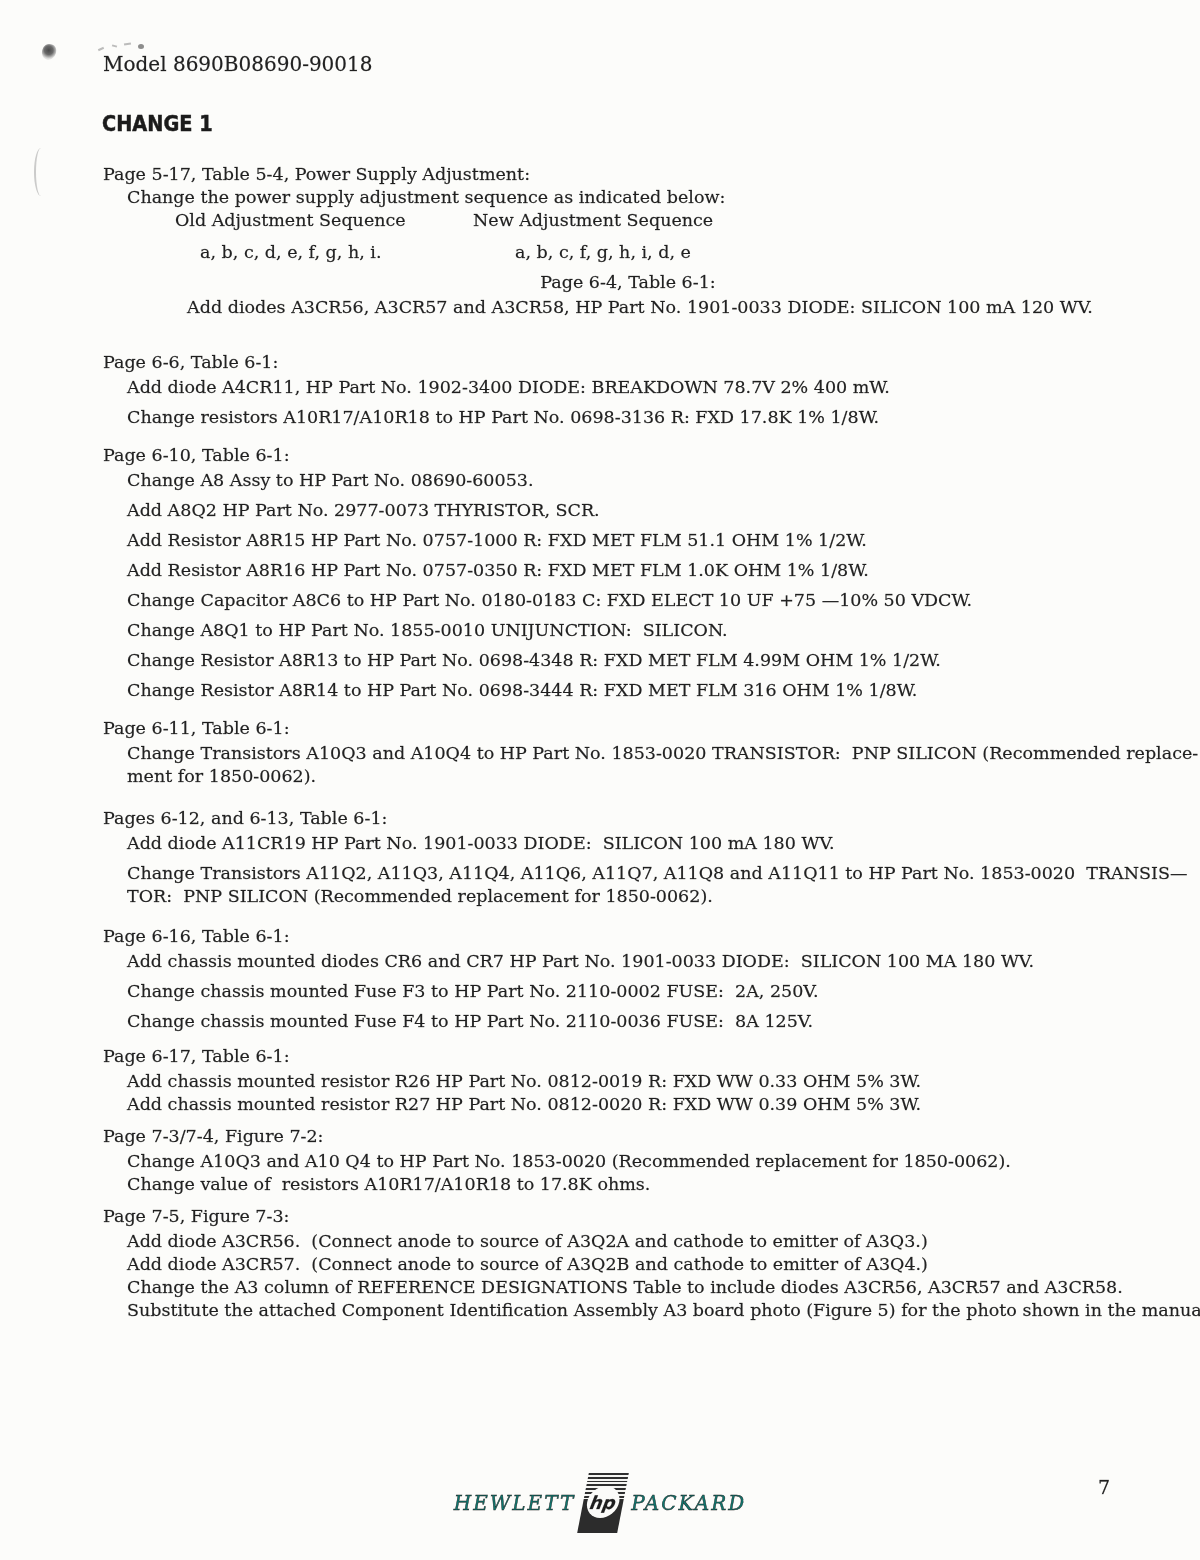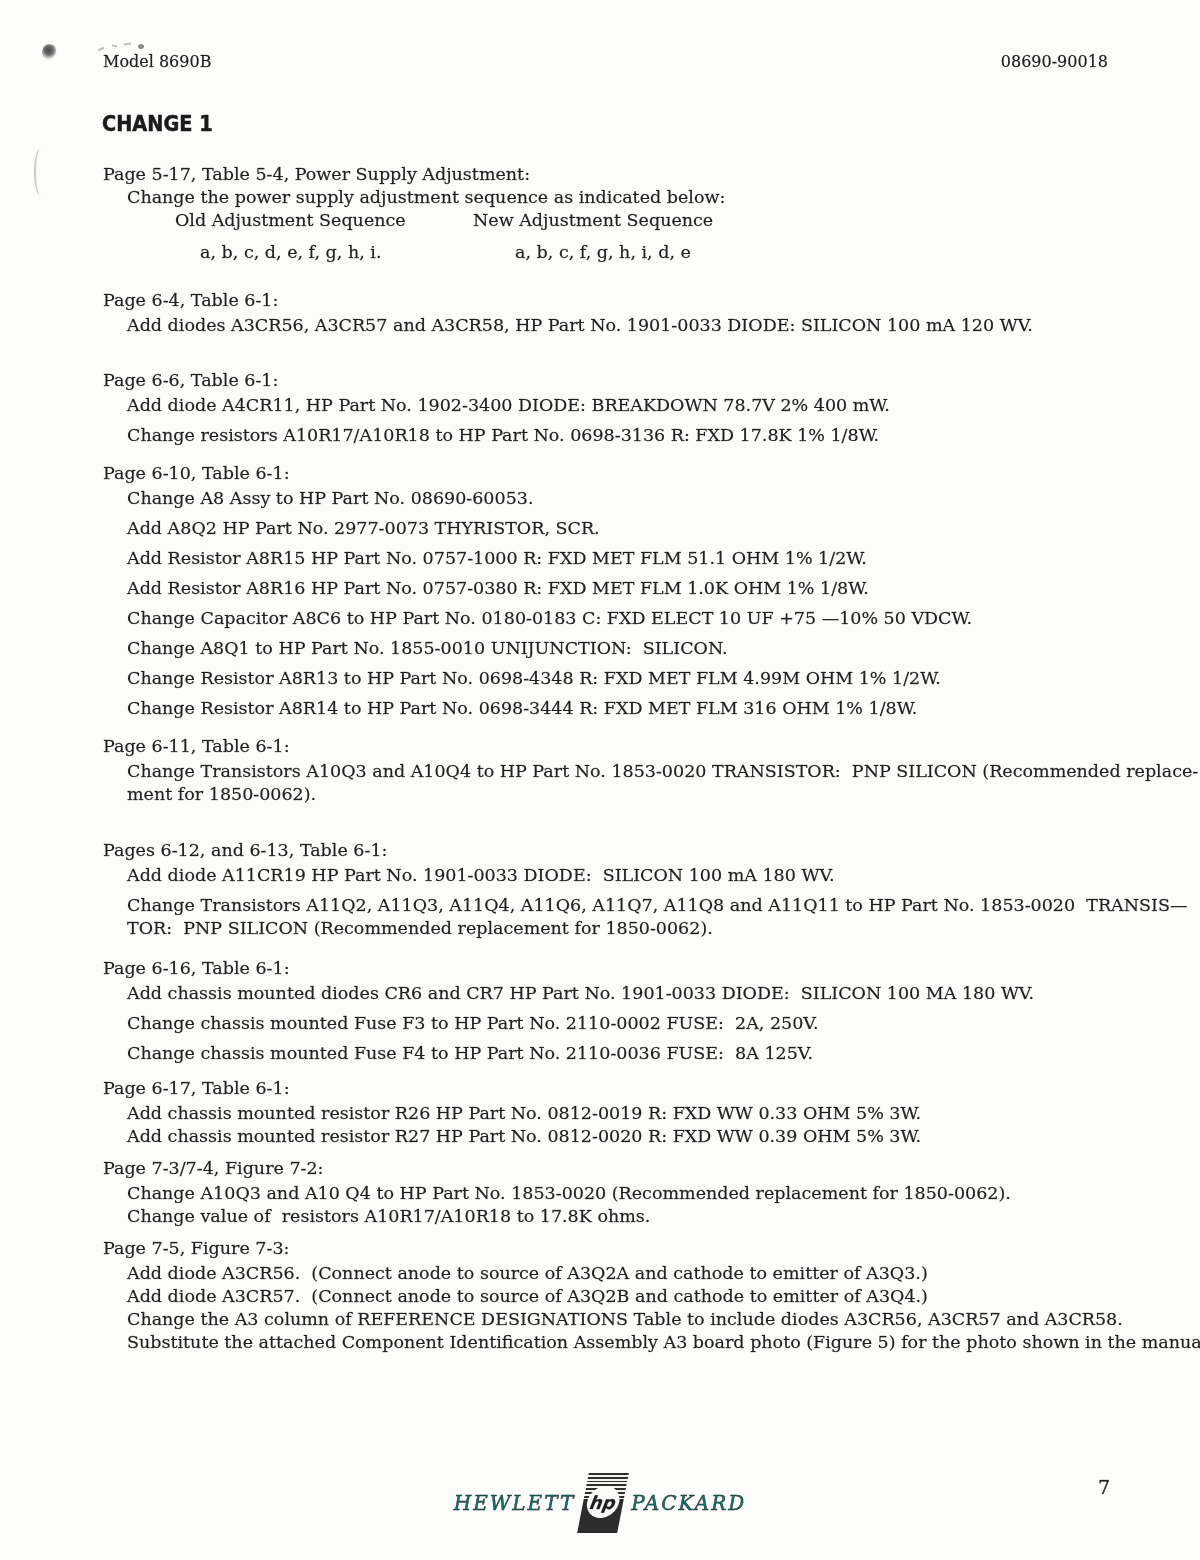--- a/index.html
+++ b/index.html
@@ -6,37 +6,37 @@
   html,body { margin:0; padding:0; background:#d9d9d6; }
   .page {
     position:relative; width:1200px; height:1560px;
     background:#fcfcfa; overflow:hidden;
     font-family:"DejaVu Serif", serif; color:#222;
     -webkit-text-stroke:0.3px rgba(20,20,20,.55);
   }
   
   .doc-header {
     position:absolute; top:52px; left:103px; width:1005px;
-    display:flex; justify-content:space-between; font-size:16px;
+    display:flex; justify-content:flex-start; font-size:20px;
   }
   .change-title {
     position:absolute; top:112px; left:102px;
     font-family:"DejaVu Sans", sans-serif; font-weight:bold; font-size:21px;
     color:#1b1b1b; transform:scaleX(.92); transform-origin:left center;
     -webkit-text-stroke:0.5px #1b1b1b;
   }
   
   .content { position:absolute; left:103px; top:163px; width:1050px; font-size:17.5px; line-height:23px; }
   .section { margin-top:18px; }
   #sections .section:nth-child(1){ margin-top:0; }
-  #sections .section:nth-child(2){ margin-top:22px; }
+  #sections .section:nth-child(2){ margin-top:4px;text-align:center; }
   #sections .section:nth-child(3){ margin-top:32px; }
   #sections .section:nth-child(4){ margin-top:15px; }
   #sections .section:nth-child(5){ margin-top:15px; }
-  #sections .section:nth-child(6){ margin-top:33px; }
+  #sections .section:nth-child(6){ margin-top:19px; }
   #sections .section:nth-child(7){ margin-top:17px; }
   #sections .section:nth-child(8){ margin-top:12px; }
   #sections .section:nth-child(9){ margin-top:9px; }
   #sections .section:nth-child(10){ margin-top:9px; }
   .line { white-space:pre; }
   .intro { padding-left:24px; }
   .items .item { padding-left:24px; margin-top:7px; }
   .items .item:first-child { margin-top:2px; }
   .section.tight .items .item { margin-top:0; }
   .section.tight .items .item:first-child { margin-top:2px; }
@@ -139,21 +139,21 @@
             <div class="item">
               <div class="line">Change A8 Assy to HP Part No. 08690-60053.</div>
             </div>
             <div class="item">
               <div class="line">Add A8Q2 HP Part No. 2977-0073 THYRISTOR, SCR.</div>
             </div>
             <div class="item">
               <div class="line">Add Resistor A8R15 HP Part No. 0757-1000 R: FXD MET FLM 51.1 OHM 1% 1/2W.</div>
             </div>
             <div class="item">
-              <div class="line">Add Resistor A8R16 HP Part No. 0757-0380 R: FXD MET FLM 1.0K OHM 1% 1/8W.</div>
+              <div class="line">Add Resistor A8R16 HP Part No. 0757-0350 R: FXD MET FLM 1.0K OHM 1% 1/8W.</div>
             </div>
             <div class="item">
               <div class="line">Change Capacitor A8C6 to HP Part No. 0180-0183 C: FXD ELECT 10 UF +75 —10% 50 VDCW.</div>
             </div>
             <div class="item">
               <div class="line">Change A8Q1 to HP Part No. 1855-0010 UNIJUNCTION:  SILICON.</div>
             </div>
             <div class="item">
               <div class="line">Change Resistor A8R13 to HP Part No. 0698-4348 R: FXD MET FLM 4.99M OHM 1% 1/2W.</div>
             </div>

